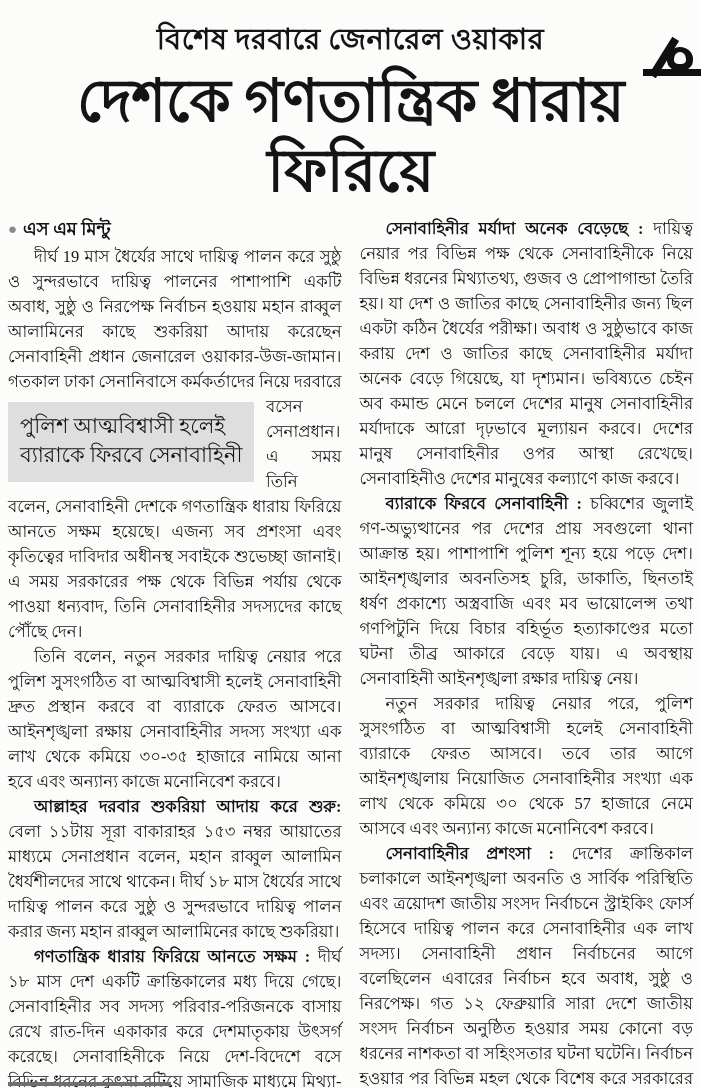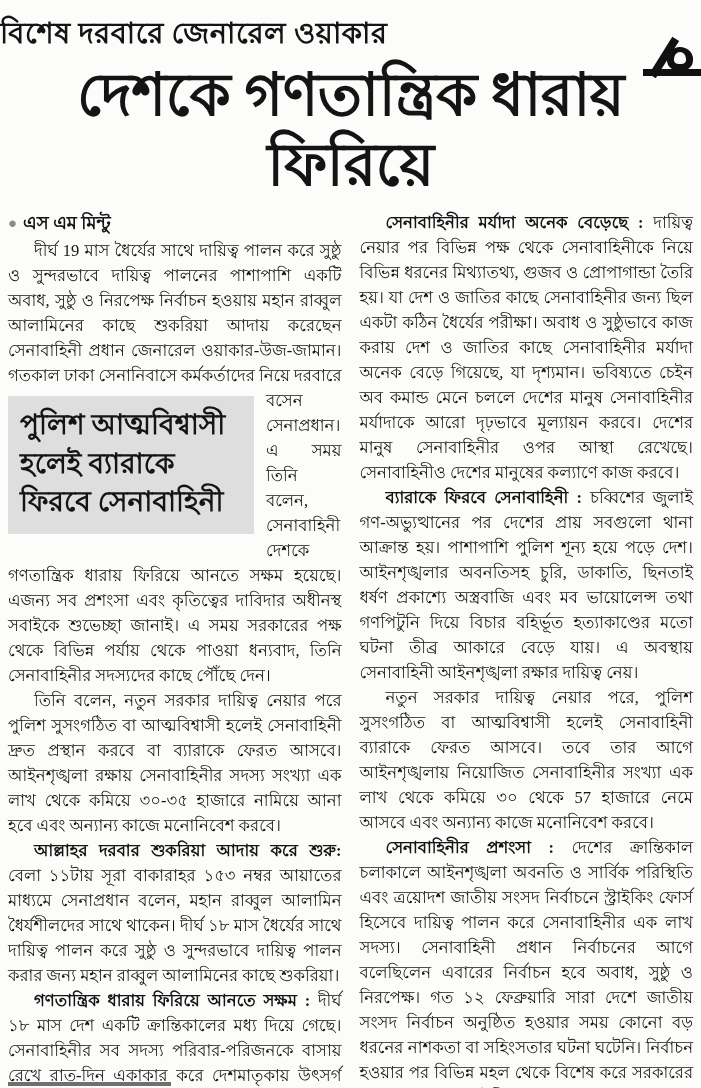--- a/index.html
+++ b/index.html
@@ -7,21 +7,22 @@
   .page {
     position:relative;
     width:701px; height:1088px;
     margin:0 auto;
     background:#fcfcfa;
     color:#141414;
     font-family:"Liberation Serif", serif;
     overflow:hidden;
   }
   .kicker {
-    margin-top:10px;
+    margin-top:16px;
+    text-align:center;
     font-size:29px;
     font-weight:600;
     letter-spacing:0.5px;
   }
   .headline {
     text-align:center;
     font-weight:800;
     font-size:59px;
     line-height:1.18;
     letter-spacing:-0.5px;
@@ -52,22 +53,22 @@
     font-size:15px;
     margin-right:6px;
     vertical-align:1px;
   }
   .col p { text-indent:26px; margin:0; }
   .lead { font-weight:bold; }
   .quote-box {
     float:left;
     width:246px;
     background:#dedede;
-    font-weight:bold;
-    font-size:28px;
+    font-weight:normal;
+    font-size:21px;
     line-height:1.38;
     text-align:left;
     text-indent:0;
     padding:10px 10px 12px 12px;
     margin:8px 12px 6px 0;
   }
   .bottom-rule {
     position:absolute;
     left:8px; bottom:2px;
     width:163px; height:4px;

